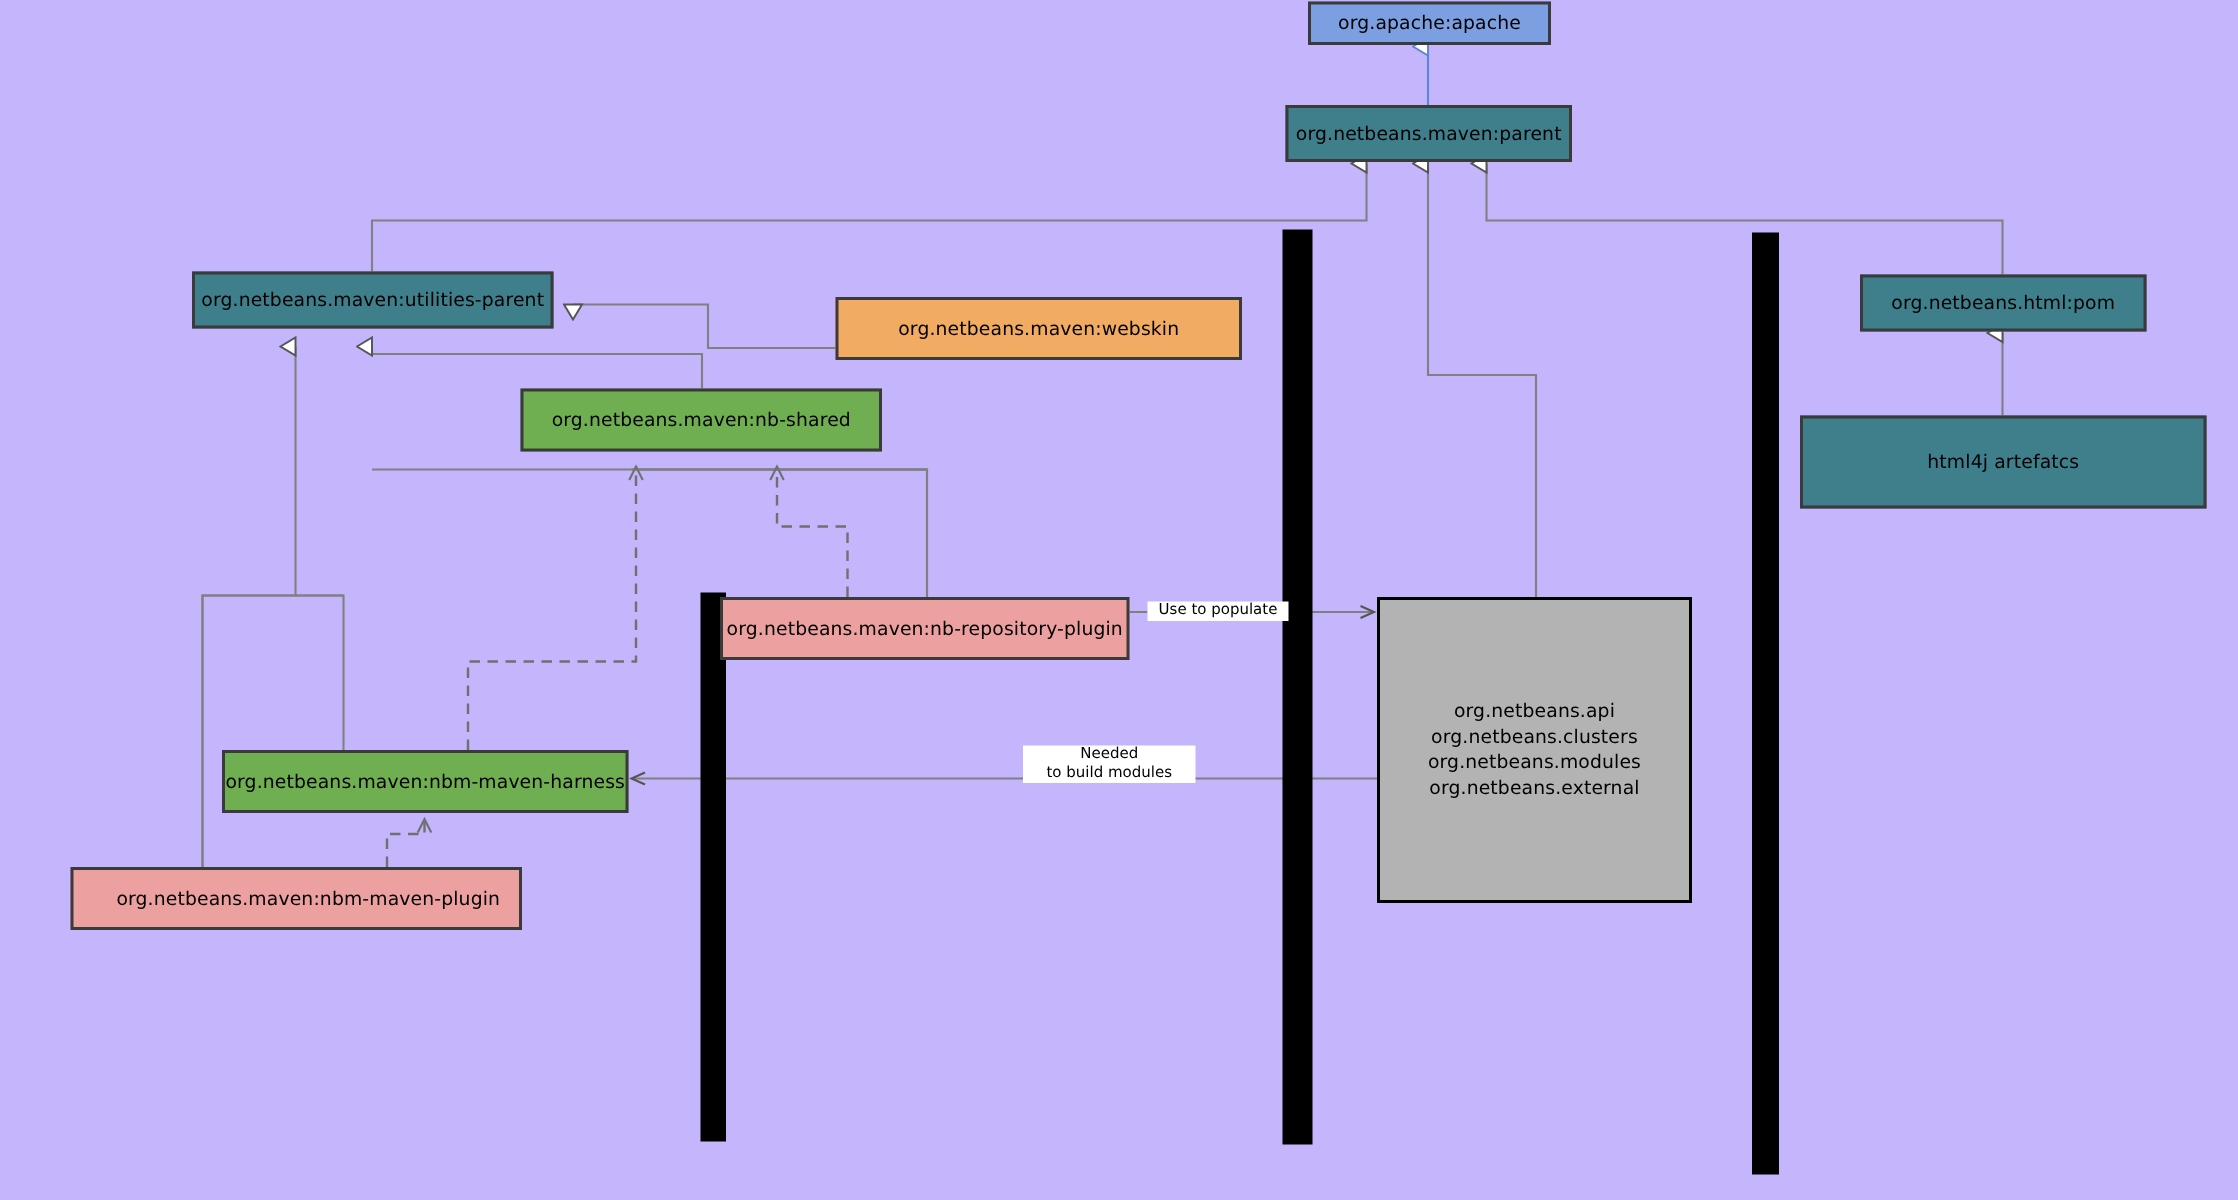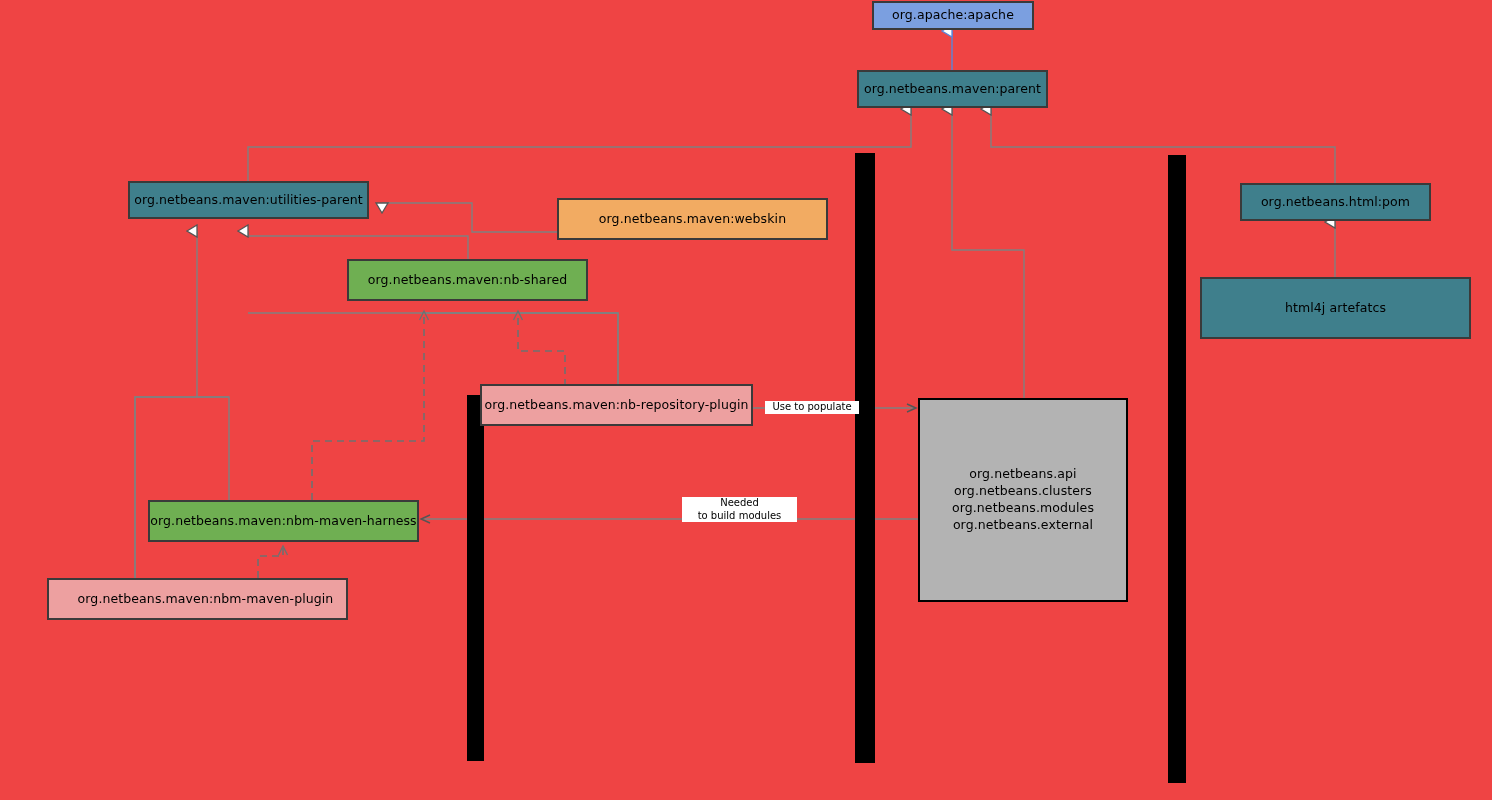--- a/index.html
+++ b/index.html
@@ -4,21 +4,21 @@
 <style>
   html, body {
     margin: 0;
     padding: 0;
     background: #ffffff;
   }
   #canvas {
     position: relative;
     width: 1492px;
     height: 800px;
-    background: #ef4444;
+    background: #c4b5fd;
     font-family: "DejaVu Sans", sans-serif;
     overflow: hidden;
   }
   svg.edges {
     position: absolute;
     left: 0;
     top: 0;
     width: 1492px;
     height: 800px;
     pointer-events: none;
@@ -128,21 +128,21 @@
   <div class="node" style="left:128px; top:181px; width:241px; height:38px; background:#3f7f8c;">org.netbeans.maven:utilities-parent</div>
 
   <div class="node" style="left:557px; top:198px; width:271px; height:42px; background:#f2ab62;">org.netbeans.maven:webskin</div>
 
   <div class="node" style="left:347px; top:259px; width:241px; height:42px; background:#6faf52;">org.netbeans.maven:nb-shared</div>
 
   <div class="node" style="left:1240px; top:183px; width:191px; height:38px; background:#3f7f8c;">org.netbeans.html:pom</div>
 
   <div class="node" style="left:1200px; top:277px; width:271px; height:62px; background:#3f7f8c;">html4j artefatcs</div>
 
-  <div class="node" style="left:480px; top:384px; width:273px; height:42px; background:#eda0a0;">org.netbeans.maven:nb-repository-plugin</div>
+  <div class="node" style="left:480px; top:398px; width:273px; height:42px; background:#eda0a0;">org.netbeans.maven:nb-repository-plugin</div>
 
   <div class="node" style="left:918px; top:398px; width:210px; height:204px; background:#b3b3b3; border-color:#000000;">org.netbeans.api
 org.netbeans.clusters
 org.netbeans.modules
 org.netbeans.external</div>
 
   <div class="node" style="left:148px; top:500px; width:271px; height:42px; background:#6faf52;">org.netbeans.maven:nbm-maven-harness</div>
 
   <div class="node" style="left:47px; top:578px; width:301px; height:42px; background:#eda0a0;padding-left:16px;">org.netbeans.maven:nbm-maven-plugin</div>
 

